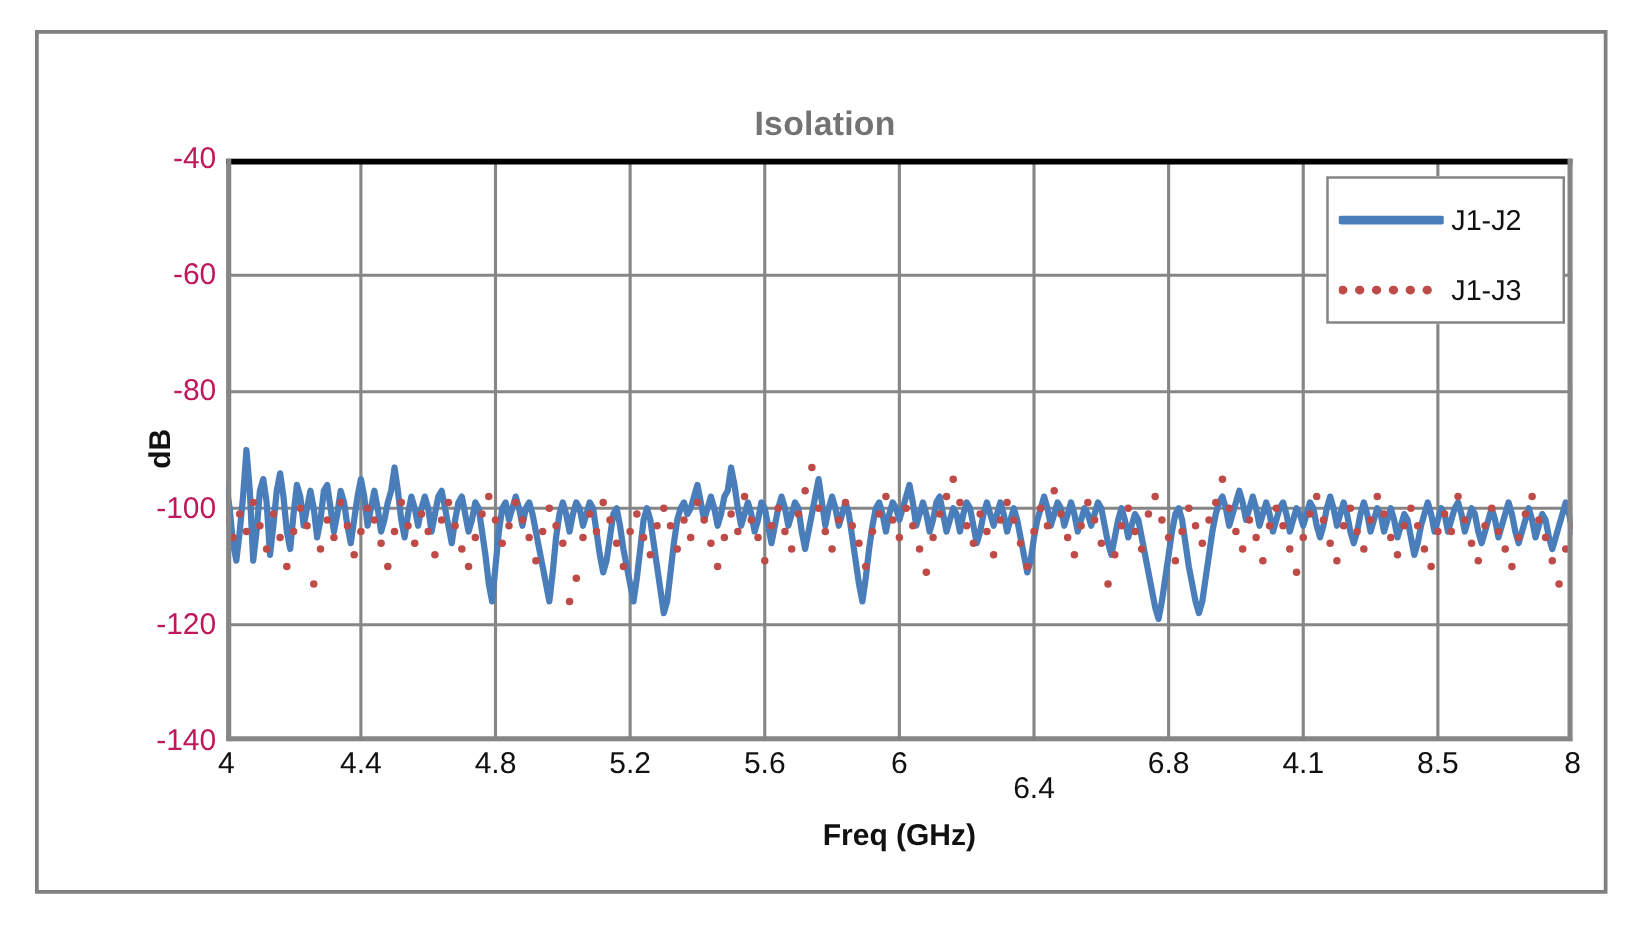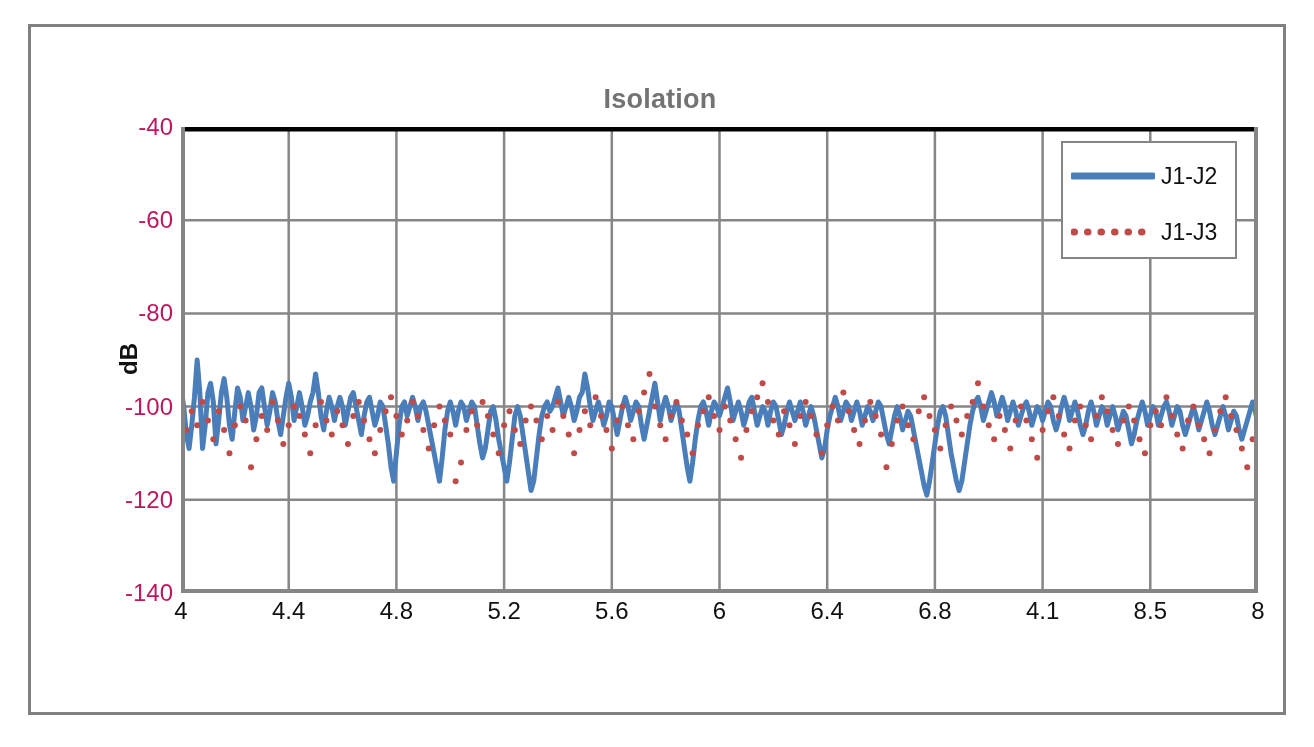--- a/index.html
+++ b/index.html
@@ -20,39 +20,40 @@
   .xtick{position:absolute;top:472px;width:80px;text-align:center;
          font-size:24px;color:#111;line-height:1;}
 
   #y-axis-title{position:absolute;left:-112px;top:218px;width:120px;text-align:center;
                 font-size:24px;font-weight:bold;color:#111;
                 transform:rotate(-90deg);transform-origin:center center;}
 
   #x-axis-title{position:absolute;left:0;top:528px;width:1077px;text-align:center;
                 font-size:24px;font-weight:bold;color:#111;}
 
-  #legend{position:absolute;left:880px;top:14px;width:176px;height:118px;
+  #legend{position:absolute;left:880px;top:14px;width:191px;height:118px;
           background:#fff;border:2px solid #858585;box-sizing:border-box;}
   .legend-row{position:absolute;left:0;width:176px;height:30px;display:flex;
               align-items:center;}
   #legend-row-0{top:18px;} #legend-row-1{top:74px;}
   .legend-key{width:84px;height:18px;margin-left:8px;flex:none;
               display:flex;align-items:center;justify-content:center;}
   .legend-label{font-size:23px;color:#111;margin-left:6px;white-space:nowrap;}
 </style>
 </head>
 <body>
 
 <div id="frame">
 
   <div id="chart-title">Isolation</div>
 
   <div id="plot">
 
     <div id="y-axis-title">dB</div>
+    <div id="x-axis-title">Freq (GHz)</div>
 
     <svg id="plot-svg" viewBox="0 0 1077 466" preserveAspectRatio="none">
       <g id="gridlines">
           <line x1="0" y1="0" x2="0" y2="466" stroke="#868686" stroke-width="2.5"></line>
           <line x1="107.7000000000001" y1="0" x2="107.7000000000001" y2="466" stroke="#868686" stroke-width="2.5"></line>
           <line x1="215.39999999999995" y1="0" x2="215.39999999999995" y2="466" stroke="#868686" stroke-width="2.5"></line>
           <line x1="323.1" y1="0" x2="323.1" y2="466" stroke="#868686" stroke-width="2.5"></line>
           <line x1="430.7999999999999" y1="0" x2="430.7999999999999" y2="466" stroke="#868686" stroke-width="2.5"></line>
           <line x1="538.5" y1="0" x2="538.5" y2="466" stroke="#868686" stroke-width="2.5"></line>
           <line x1="646.2" y1="0" x2="646.2" y2="466" stroke="#868686" stroke-width="2.5"></line>
@@ -287,21 +288,21 @@
         <div class="ytick" style="top: 360.8px;">-120</div>
         <div class="ytick" style="top: 454px;">-140</div>
       </div>
     <div id="xtick-layer">
         <div class="xtick" style="left: -40px;">4</div>
         <div class="xtick" style="left: 67.7px;">4.4</div>
         <div class="xtick" style="left: 175.4px;">4.8</div>
         <div class="xtick" style="left: 283.1px;">5.2</div>
         <div class="xtick" style="left: 390.8px;">5.6</div>
         <div class="xtick" style="left: 498.5px;">6</div>
-        <div class="xtick" style="left: 606.2px;">6.4</div>
+        <div class="xtick" style="left: 606.2px; margin-top: 20px;">6.4</div>
         <div class="xtick" style="left: 713.9px;">6.8</div>
         <div class="xtick" style="left: 821.6px;">4.1</div>
         <div class="xtick" style="left: 929.3px;">8.5</div>
         <div class="xtick" style="left: 1037px;">8</div>
       </div>
 
     <div id="legend">
       <div class="legend-row" id="legend-row-0">
         <span class="legend-key">
           <svg width="84" height="18" viewBox="0 0 84 18">

